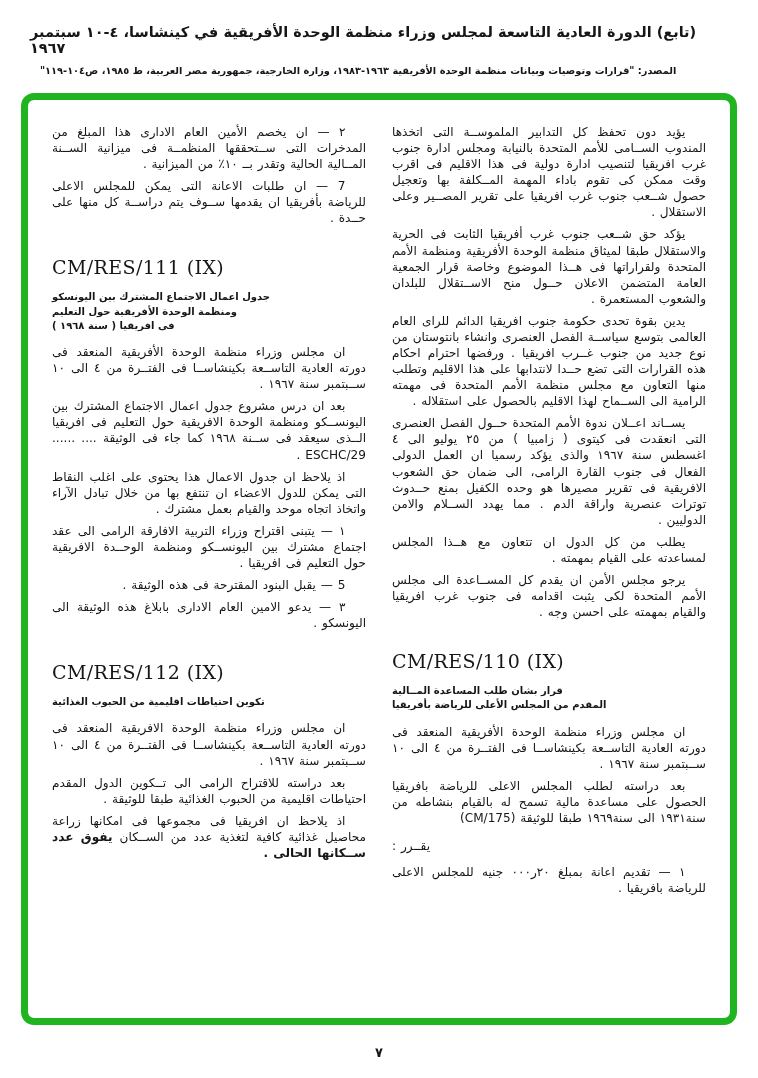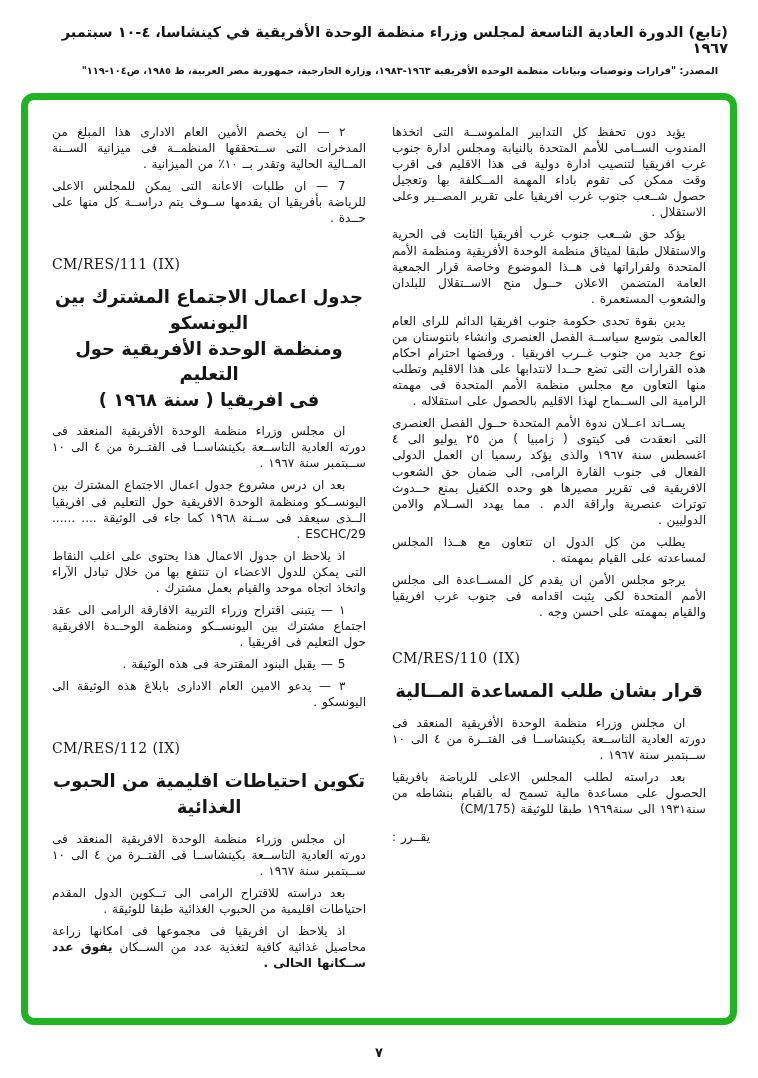--- a/index.html
+++ b/index.html
@@ -4,21 +4,21 @@
 <style>
   html,body{margin:0;padding:0;}
   body{
     width:758px;height:1078px;
     background:#ffffff;
     font-family:"DejaVu Sans", sans-serif;
     color:#161616;
     position:relative;
     overflow:hidden;
   }
-  .doc-header{direction:rtl;text-align:right;margin-top:24px;}
+  .doc-header{direction:rtl;text-align:left;margin-top:24px;}
   .doc-title{
     font-size:14.5px;font-weight:bold;letter-spacing:0;
     padding:0 30px;
   }
   .doc-source{
     font-size:9.8px;font-weight:bold;margin-top:9px;
     padding:0 40px;
   }
   .green-box{
     box-sizing:border-box;
@@ -38,26 +38,26 @@
     font-size:12.1px;line-height:1.33;
     text-align:justify;text-indent:1.7em;
     margin:0 0 6px 0;
     word-spacing:1px;
   }
   .para b{font-weight:bold;}
   .decree{margin:12px 0 10px 0;text-align:left;}
   .res-label{
     direction:ltr;text-align:left;
     font-family:"DejaVu Serif", serif;
-    font-size:14px;letter-spacing:.4px;
+    font-size:19px;letter-spacing:.4px;
     margin:30px 0 12px 0;
   }
   .heading{
-    font-weight:bold;text-align:center;
-    font-size:18px;line-height:1.42;
+    font-weight:bold;text-align:left;
+    font-size:10px;line-height:1.42;
     margin:0 0 11px 0;
   }
   .page-number{
     position:absolute;left:0;right:0;bottom:18px;
     text-align:center;font-size:13px;font-weight:bold;
     direction:rtl;
   }
 </style>
 </head>
 <body>
@@ -72,24 +72,26 @@
       <div class="col">
         <p class="para">يؤيد دون تحفظ كل التدابير الملموســة التى اتخذها المندوب الســامى للأمم المتحدة بالنيابة ومجلس ادارة جنوب غرب افريقيا لتنصيب ادارة دولية فى هذا الاقليم فى اقرب وقت ممكن كى تقوم باداء المهمة المــكلفة بها وتعجيل حصول شــعب جنوب غرب افريقيا على تقرير المصــير وعلى الاستقلال .</p>
         <p class="para">يؤكد حق شــعب جنوب غرب أفريقيا الثابت فى الحرية والاستقلال طبقا لميثاق منظمة الوحدة الأفريقية ومنظمة الأمم المتحدة ولقراراتها فى هــذا الموضوع وخاصة قرار الجمعية العامة المتضمن الاعلان حــول منح الاســتقلال للبلدان والشعوب المستعمرة .</p>
         <p class="para">يدين بقوة تحدى حكومة جنوب افريقيا الدائم للراى العام العالمى بتوسع سياســة الفصل العنصرى وانشاء بانتوستان من نوع جديد من جنوب غــرب افريقيا . ورفضها احترام احكام هذه القرارات التى تضع حــدا لانتدابها على هذا الاقليم وتطلب منها التعاون مع مجلس منظمة الأمم المتحدة فى مهمته الرامية الى الســماح لهذا الاقليم بالحصول على استقلاله .</p>
         <p class="para">يســاند اعــلان ندوة الأمم المتحدة حــول الفصل العنصرى التى انعقدت فى كيتوى ( زامبيا ) من ٢٥ يوليو الى ٤ اغسطس سنة ١٩٦٧ والذى يؤكد رسميا ان العمل الدولى الفعال فى جنوب القارة الرامى، الى ضمان حق الشعوب الافريقية فى تقرير مصيرها هو وحده الكفيل بمنع حــدوث توترات عنصرية واراقة الدم . مما يهدد الســلام والامن الدوليين .</p>
         <p class="para">يطلب من كل الدول ان تتعاون مع هــذا المجلس لمساعدته على القيام بمهمته .</p>
         <p class="para">يرجو مجلس الأمن ان يقدم كل المســاعدة الى مجلس الأمم المتحدة لكى يثبت اقدامه فى جنوب غرب افريقيا والقيام بمهمته على احسن وجه .</p>
         <div class="res-label">CM/RES/110 (IX)</div>
         <div class="heading">
           <div>قرار بشان طلب المساعدة المــالية</div>
+          <div>المقدم من المجلس الأعلى للرياضة بأفريقيا</div>
         </div>
         <p class="para">ان مجلس وزراء منظمة الوحدة الأفريقية المنعقد فى دورته العادية التاســعة بكينشاســا فى الفتــرة من ٤ الى ١٠ ســبتمبر سنة ١٩٦٧ .</p>
         <p class="para">بعد دراسته لطلب المجلس الاعلى للرياضة بافريقيا الحصول على مساعدة مالية تسمح له بالقيام بنشاطه من سنة١٩٣١ الى سنة١٩٦٩ طبقا للوثيقة (CM/175)</p>
         <p class="para decree">يقــرر :</p>
+        <p class="para">١ — تقديم اعانة بمبلغ ٢٠ر٠٠٠ جنيه للمجلس الاعلى للرياضة بافريقيا .</p>
       </div>
       <div class="col">
         <p class="para">٢ — ان يخصم الأمين العام الادارى هذا المبلغ من المدخرات التى ســتحققها المنظمــة فى ميزانية الســنة المــالية الحالية وتقدر بــ ١٠٪ من الميزانية .</p>
         <p class="para">7 — ان طلبات الاعانة التى يمكن للمجلس الاعلى للرياضة بأفريقيا ان يقدمها ســوف يتم دراســة كل منها على حــدة .</p>
         <div class="res-label">CM/RES/111 (IX)</div>
         <div class="heading">
           <div>جدول اعمال الاجتماع المشترك بين اليونسكو</div>
           <div>ومنظمة الوحدة الأفريقية حول التعليم</div>
           <div>فى افريقيا ( سنة ١٩٦٨ )</div>
         </div>

